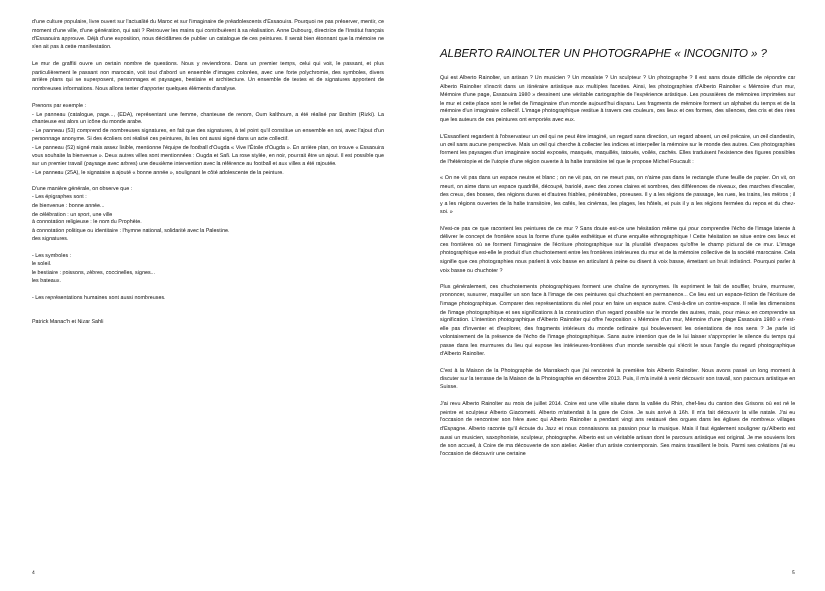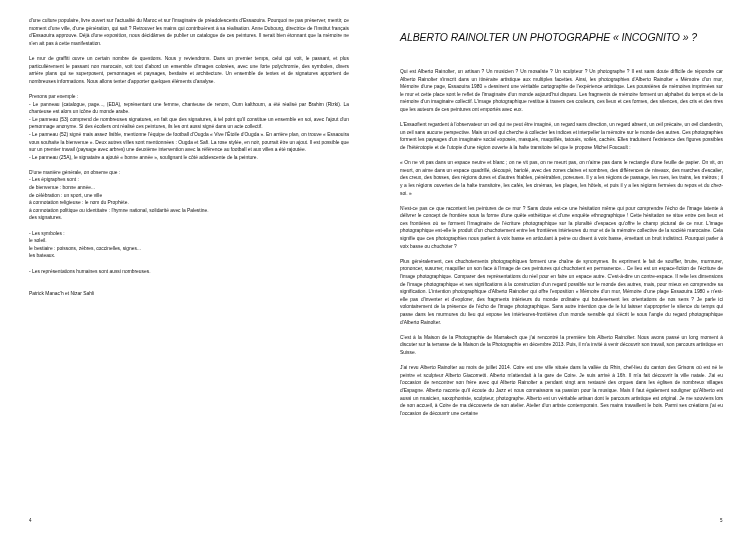--- a/index.html
+++ b/index.html
@@ -4,21 +4,21 @@
 <style>
   html, body { margin: 0; padding: 0; background: #ffffff; }
   body { width: 750px; height: 537px; position: relative; overflow: hidden;
          font-family: "Liberation Sans", sans-serif; color: #111111; }
   .page { position: absolute; top: 0; height: 537px; }
   .page-left { left: 0; width: 375px; }
   .page-right { left: 375px; width: 375px; }
   .col { position: absolute; font-size: 4.9px; line-height: 7.6px; text-align: justify; }
   .page-left .col { left: 29px; top: 17px; width: 320px; }
   .page-right .col { left: 25px; top: 68px; width: 323px; }
-  .title { position: absolute; left: 25px; top: 31px; font-size: 10.5px; font-style: italic;
+  .title { position: absolute; left: 25px; top: 43px; font-size: 10.5px; font-style: italic;
            letter-spacing: -0.1px; color: #111; white-space: nowrap; }
   p { margin: 0 0 7.6px 0; }
   .line { display: block; text-align: left; }
   .gap { height: 7.6px; }
   .gap2 { height: 15px; }
   .pnum { position: absolute; top: 518px; font-size: 4.5px; }
   .page-left .pnum { left: 29px; }
   .page-right .pnum { left: 345px; }
 </style>
 </head>

